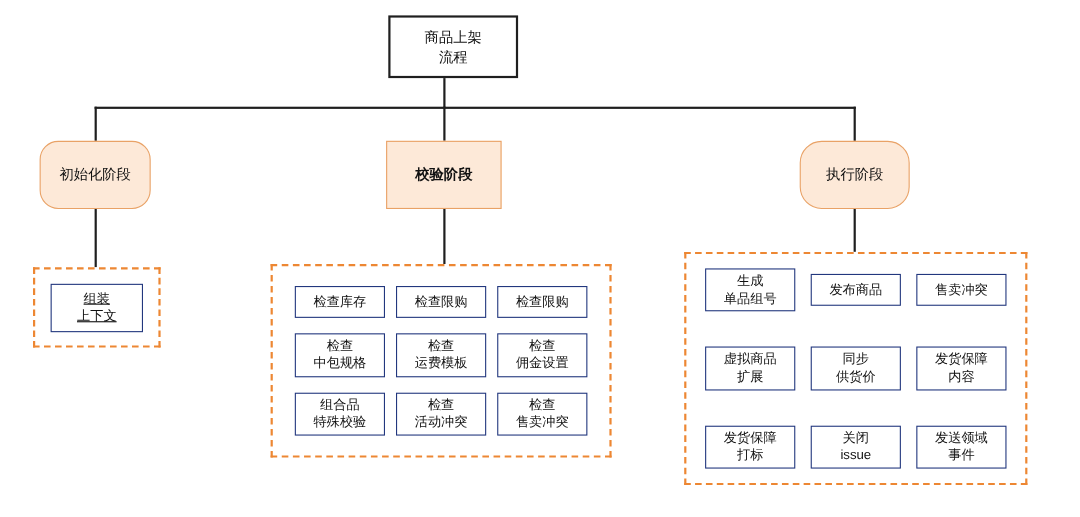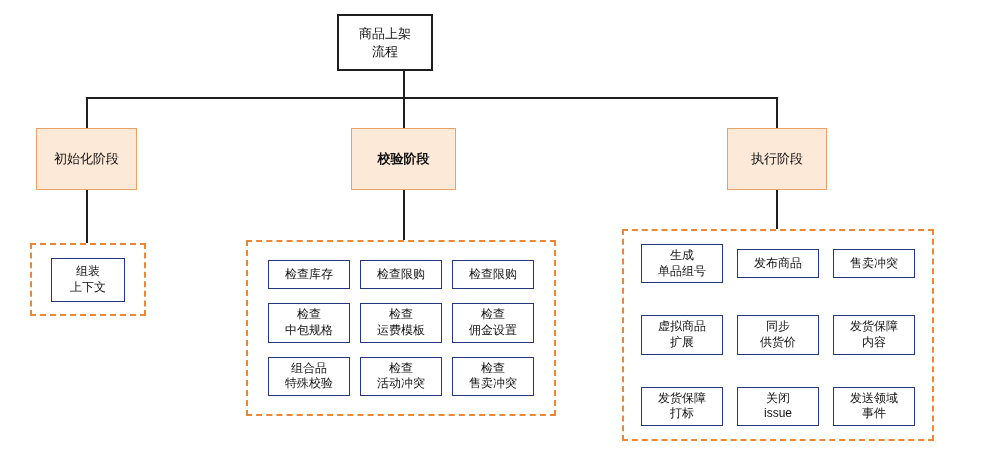--- a/index.html
+++ b/index.html
@@ -28,35 +28,35 @@
     position: absolute;
     display: flex;
     align-items: center;
     justify-content: center;
     text-align: center;
     white-space: pre-line;
     box-sizing: border-box;
     color: #111111;
   }
   .node.root {
-    left: 337px; top: 14px;
-    width: 96px; height: 57px;
+    left: 353px; top: 14px;
+    width: 118px; height: 57px;
     background: #ffffff;
     border: 2px solid #1f1f1f;
     font-size: 13px;
     line-height: 1.35;
   }
   .node.phase {
     background: #FDE9D8;
     border: 1.5px solid #E9A266;
     font-size: 13px;
   }
-  .node.phase.p-init { left: 36px;  top: 128px; width: 101px; height: 62px; }
+  .node.phase.p-init { left: 36px;  top: 128px; width: 101px; height: 62px; border-radius: 17px; }
   .node.phase.p-val  { left: 351px; top: 128px; width: 105px; height: 62px; font-weight: bold; }
-  .node.phase.p-exec { left: 727px; top: 128px; width: 100px; height: 62px; }
+  .node.phase.p-exec { left: 727px; top: 128px; width: 100px; height: 62px; border-radius: 20px; }
 
   
   .group {
     position: absolute;
     box-sizing: border-box;
     border: 2px dashed #ED8733;
     background: #ffffff;
   }
   .group.g-init {
     left: 30px; top: 243px; width: 116px; height: 73px;
@@ -93,21 +93,21 @@
     display: flex;
     align-items: center;
     justify-content: center;
     text-align: center;
     white-space: pre-line;
     font-size: 12px;
     line-height: 1.3;
     color: #111111;
     padding: 3px 2px;
   }
-  .group.g-init .task { width: 74px; min-height: 44px; }
+  .group.g-init .task { width: 84px; min-height: 44px; text-decoration: underline; }
 </style>
 </head>
 <body>
 
 <div class="canvas">
 
   <div class="line v" style="left:403px; top:70px; height:28px;"></div>
 
   <div class="line h" style="left:86px; top:97px; width:692px;"></div>
 

